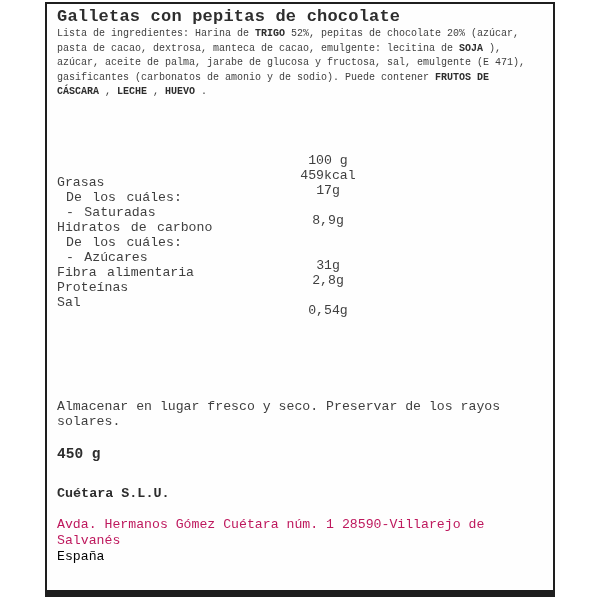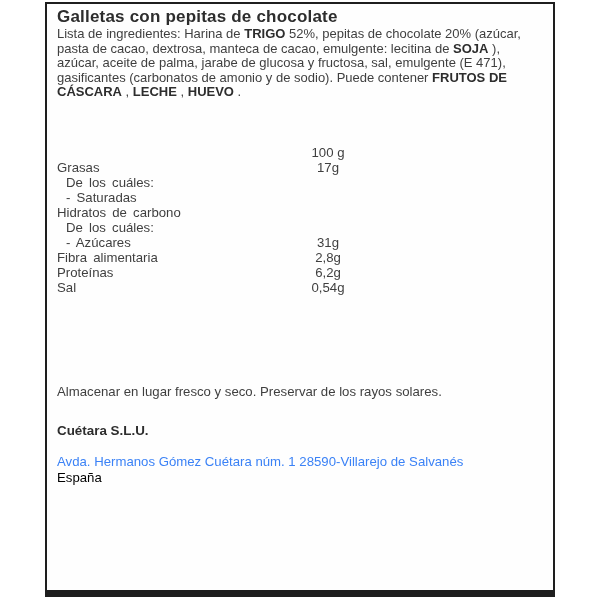--- a/index.html
+++ b/index.html
@@ -18,32 +18,33 @@
     left: 45px;
     width: 510px;
     height: 595px;
     box-sizing: border-box;
     border: 2px solid #1e1e1e;
     border-bottom-width: 7px;
     background: #fefefe;
   }
   .inner {
     padding: 3px 26px 0 10px;
+    font-family: Liberation Mono, monospace;
   }
   .title {
     margin: 0;
     font-size: 17px;
     line-height: 19px;
     font-weight: bold;
     color: #2d2d2d;
     letter-spacing: 0.2px;
   }
   .ingredients {
     margin: 1px 0 0 0;
-    font-size: 13px;
+    font-size: 10px;
     line-height: 14.6px;
     color: #3f3f3f;
   }
   .ingredients .b {
     font-weight: bold;
     color: #2d2d2d;
   }
   .serving-line {
     margin: 28px 0 0 150px;
     width: 242px;
@@ -61,21 +62,21 @@
     height: 15px;
     line-height: 15px;
     word-spacing: 2.5px;
   }
   .nrow.indent .lbl {
     padding-left: 9px;
   }
   .nrow .val {
     position: absolute;
     left: 150px;
-    top: 0;
+    top: 8px;
     width: 242px;
     text-align: center;
     word-spacing: normal;
   }
   .storage {
     margin: 89px 0 0 0;
     font-size: 13.2px;
     color: #3f3f3f;
   }
   .net-weight {
@@ -87,21 +88,21 @@
   .manufacturer {
     margin: 24px 0 16px 0;
     font-size: 13.4px;
     font-weight: bold;
     color: #2d2d2d;
   }
   .address {
     margin: 3px 0 0 0;
     font-size: 13.2px;
     line-height: 16px;
-    color: #3b82f6;
+    color: #be185d;
   }
   .country {
     margin: 0;
     font-size: 13.2px;
     line-height: 16px;
     color: #000000;
   }
 </style>
 </head>
 <body>
@@ -112,56 +113,61 @@
     <h1 class="title">Galletas con pepitas de chocolate</h1>
 
     <p class="ingredients"><span>Lista de ingredientes: Harina de </span><span class="b">TRIGO</span><span> 52%, pepitas de chocolate 20% (azúcar, pasta de cacao, dextrosa, manteca de cacao, emulgente: lecitina de </span><span class="b">SOJA</span><span> ), azúcar, aceite de palma, jarabe de glucosa y fructosa, sal, emulgente (E 471), gasificantes (carbonatos de amonio y de sodio). Puede contener </span><span class="b">FRUTOS DE CÁSCARA</span><span> , </span><span class="b">LECHE</span><span> , </span><span class="b">HUEVO</span><span> .</span></p>
 
 
     <div class="ntable">
       <div class="nrow">
         <span class="val">100 g</span>
       </div>
       <div class="nrow">
+        <span class="lbl"></span>
+        <span class="val">459kcal</span>
+      </div>
+      <div class="nrow">
         <span class="lbl">Grasas</span>
         <span class="val">17g</span>
       </div>
       <div class="nrow indent">
         <span class="lbl">De los cuáles:</span>
         <span class="val"></span>
       </div>
       <div class="nrow indent">
         <span class="lbl">- Saturadas</span>
+        <span class="val">8,9g</span>
       </div>
       <div class="nrow">
         <span class="lbl">Hidratos de carbono</span>
       </div>
       <div class="nrow indent">
         <span class="lbl">De los cuáles:</span>
         <span class="val"></span>
       </div>
       <div class="nrow indent">
         <span class="lbl">- Azúcares</span>
         <span class="val">31g</span>
       </div>
       <div class="nrow">
         <span class="lbl">Fibra alimentaria</span>
         <span class="val">2,8g</span>
       </div>
       <div class="nrow">
         <span class="lbl">Proteínas</span>
-        <span class="val">6,2g</span>
       </div>
       <div class="nrow">
         <span class="lbl">Sal</span>
         <span class="val">0,54g</span>
       </div>
     </div>
 
     <p class="storage">Almacenar en lugar fresco y seco. Preservar de los rayos solares.</p>
 
+    <p class="net-weight">450 g</p>
 
     <p class="manufacturer">Cuétara S.L.U.</p>
     <p class="address">Avda. Hermanos Gómez Cuétara núm. 1 28590-Villarejo de Salvanés</p>
     <p class="country">España</p>
 
   </div>
 </div>
 
 </body></html>

